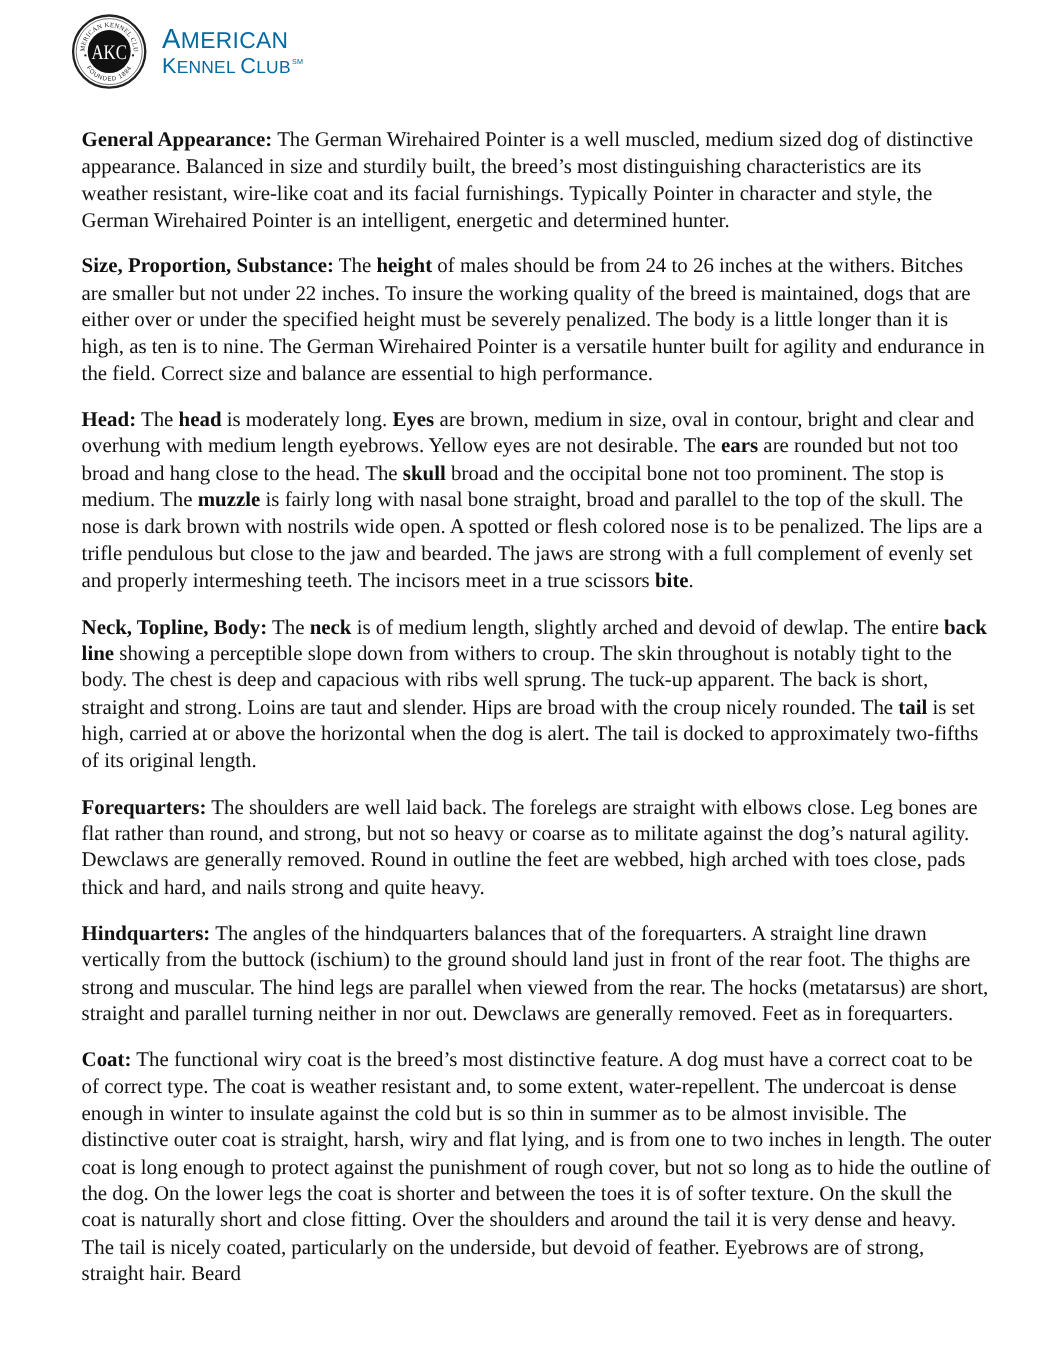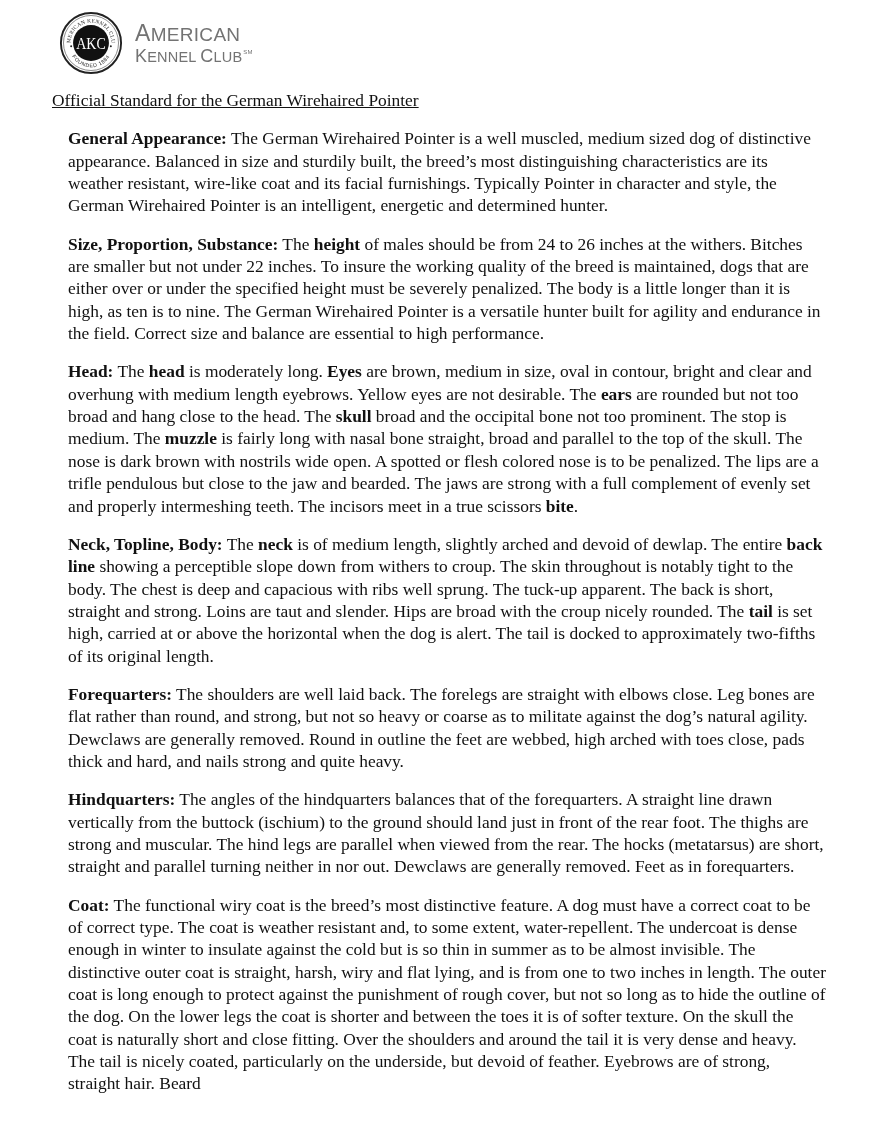--- a/index.html
+++ b/index.html
@@ -1,20 +1,20 @@
 <!DOCTYPE html>
 <html><head>
 <meta charset="utf-8">
 <style>
   html, body { margin: 0; padding: 0; background: #ffffff; }
   body { width: 875px; height: 1143px; overflow: hidden; position: relative;
          font-family: "Liberation Serif", "DejaVu Serif", serif; color: #111; }
   .logo { position: absolute; left: 59px; top: 11px; height: 64px; display: flex; align-items: center; }
   .seal { width: 64px; height: 64px; }
-  .wordmark { margin-left: 12px; font-family: "Liberation Sans", "DejaVu Sans", sans-serif; color: #737373; line-height: 1; }
+  .wordmark { margin-left: 12px; font-family: "Liberation Sans", "DejaVu Sans", sans-serif; color: #0369a1; line-height: 1; }
   .wm1 { font-size: 19px; letter-spacing: 0.3px; }
   .wm1 .cap { font-size: 23px; }
   .wm2 { font-size: 14.5px; margin-top: 2px; letter-spacing: 0.2px; }
   .wm2 .cap { font-size: 18px; }
   .wm2 sup { font-size: 6px; vertical-align: 8px; margin-left: 1px; }
   .content { position: absolute; left: 52px; top: 89px; width: 790px; font-size: 17.4px; line-height: 22.35px; }
   .title { text-decoration: underline; margin: 0; }
   p { margin: 16px; }
   .sec-head { font-weight: bold; }
   .em { font-weight: bold; }
@@ -41,21 +41,20 @@
     <circle cx="81" cy="55" r="1.5" fill="#222"></circle>
     <text x="50" y="60" font-size="27" fill="#fff" text-anchor="middle" font-family="Liberation Serif, serif" textLength="46" lengthAdjust="spacingAndGlyphs">AKC</text>
   </svg>
   <div class="wordmark">
     <div class="wm1" id="wm1"><span class="cap">A</span>MERICAN</div>
     <div class="wm2" id="wm2"><span class="cap">K</span>ENNEL <span class="cap">C</span>LUB<sup>SM</sup></div>
   </div>
 </div>
 
 <div class="content">
-  <p class="title">Official Standard for the German Wirehaired Pointer</p>
   <div id="sections">
       <p><span class="sec-head">General Appearance:</span><span> The German Wirehaired Pointer is a well muscled, medium sized dog of distinctive appearance. Balanced in size and sturdily built, the breed’s most distinguishing characteristics are its weather resistant, wire-like coat and its facial furnishings. Typically Pointer in character and style, the German Wirehaired Pointer is an intelligent, energetic and determined hunter.</span></p>
       <p><span class="sec-head">Size, Proportion, Substance:</span><span> The </span><span class="em">height</span><span> of males should be from 24 to 26 inches at the withers. Bitches are smaller but not under 22 inches. To insure the working quality of the breed is maintained, dogs that are either over or under the specified height must be severely penalized. The body is a little longer than it is high, as ten is to nine. The German Wirehaired Pointer is a versatile hunter built for agility and endurance in the field. Correct size and balance are essential to high performance.</span></p>
       <p><span class="sec-head">Head:</span><span> The </span><span class="em">head</span><span> is moderately long. </span><span class="em">Eyes</span><span> are brown, medium in size, oval in contour, bright and clear and overhung with medium length eyebrows. Yellow eyes are not desirable. The </span><span class="em">ears</span><span> are rounded but not too broad and hang close to the head. The </span><span class="em">skull</span><span> broad and the occipital bone not too prominent. The stop is medium. The </span><span class="em">muzzle</span><span> is fairly long with nasal bone straight, broad and parallel to the top of the skull. The nose is dark brown with nostrils wide open. A spotted or flesh colored nose is to be penalized. The lips are a trifle pendulous but close to the jaw and bearded. The jaws are strong with a full complement of evenly set and properly intermeshing teeth. The incisors meet in a true scissors </span><span class="em">bite</span><span>.</span></p>
       <p><span class="sec-head">Neck, Topline, Body:</span><span> The </span><span class="em">neck</span><span> is of medium length, slightly arched and devoid of dewlap. The entire </span><span class="em">back line</span><span> showing a perceptible slope down from withers to croup. The skin throughout is notably tight to the body. The chest is deep and capacious with ribs well sprung. The tuck-up apparent. The back is short, straight and strong. Loins are taut and slender. Hips are broad with the croup nicely rounded. The </span><span class="em">tail</span><span> is set high, carried at or above the horizontal when the dog is alert. The tail is docked to approximately two-fifths of its original length.</span></p>
       <p><span class="sec-head">Forequarters:</span><span> The shoulders are well laid back. The forelegs are straight with elbows close. Leg bones are flat rather than round, and strong, but not so heavy or coarse as to militate against the dog’s natural agility. Dewclaws are generally removed. Round in outline the feet are webbed, high arched with toes close, pads thick and hard, and nails strong and quite heavy.</span></p>
       <p><span class="sec-head">Hindquarters:</span><span> The angles of the hindquarters balances that of the forequarters. A straight line drawn vertically from the buttock (ischium) to the ground should land just in front of the rear foot. The thighs are strong and muscular. The hind legs are parallel when viewed from the rear. The hocks (metatarsus) are short, straight and parallel turning neither in nor out. Dewclaws are generally removed. Feet as in forequarters.</span></p>
       <p><span class="sec-head">Coat:</span><span> The functional wiry coat is the breed’s most distinctive feature. A dog must have a correct coat to be of correct type. The coat is weather resistant and, to some extent, water-repellent. The undercoat is dense enough in winter to insulate against the cold but is so thin in summer as to be almost invisible. The distinctive outer coat is straight, harsh, wiry and flat lying, and is from one to two inches in length. The outer coat is long enough to protect against the punishment of rough cover, but not so long as to hide the outline of the dog. On the lower legs the coat is shorter and between the toes it is of softer texture. On the skull the coat is naturally short and close fitting. Over the shoulders and around the tail it is very dense and heavy. The tail is nicely coated, particularly on the underside, but devoid of feather. Eyebrows are of strong, straight hair. Beard</span></p>
     </div>
 </div>

